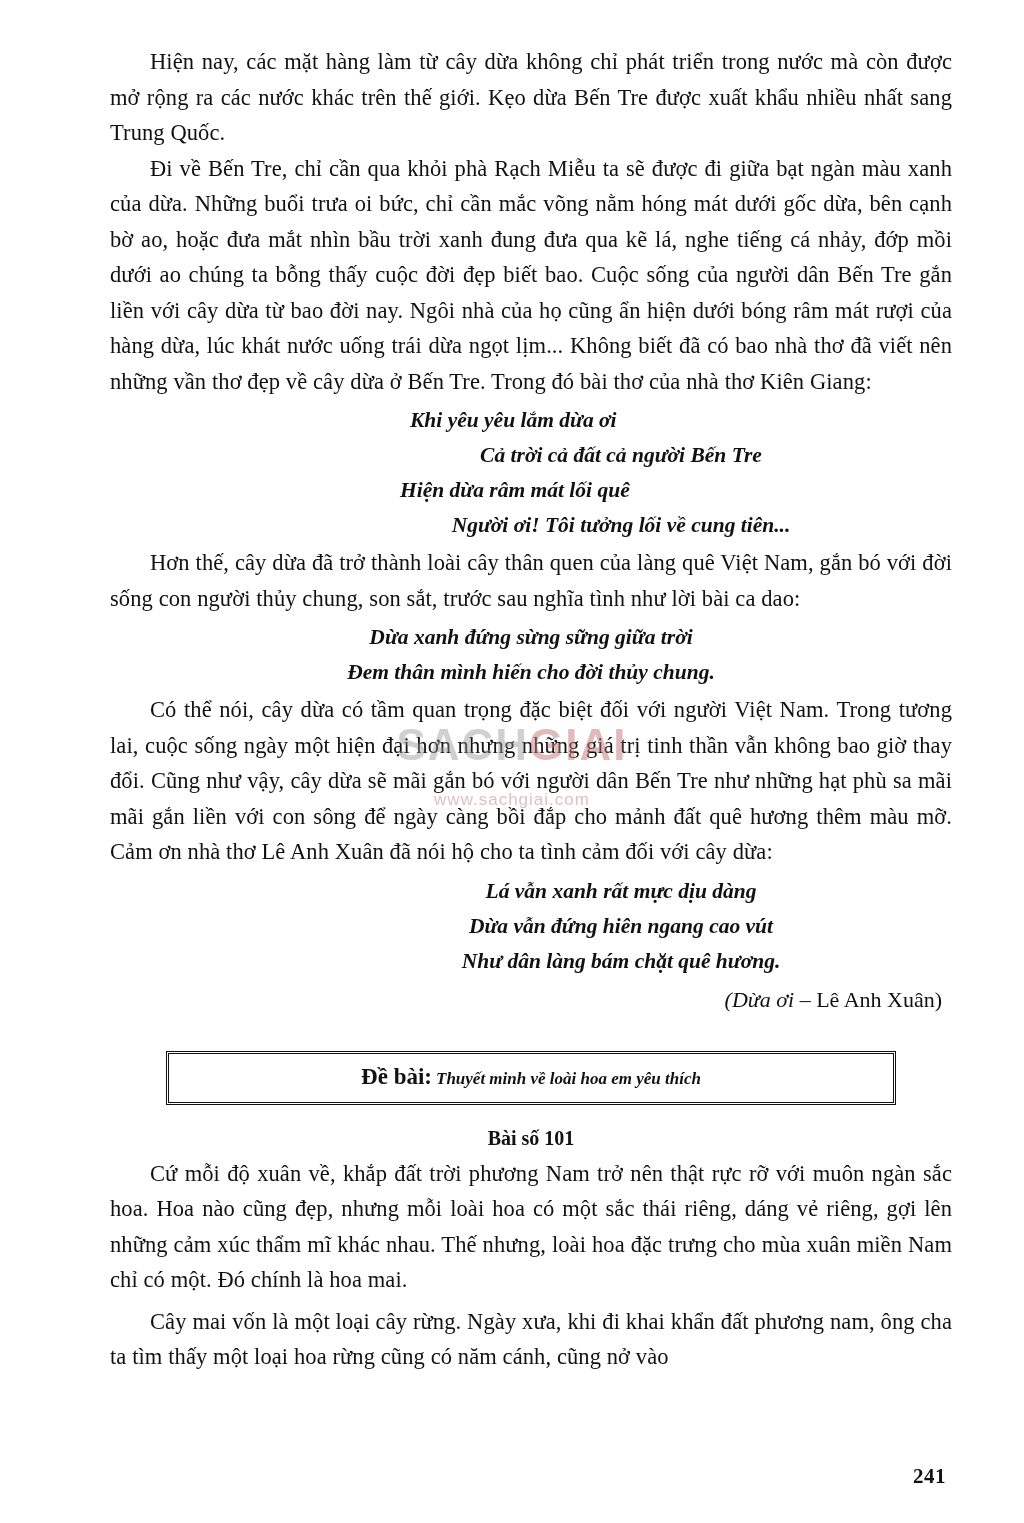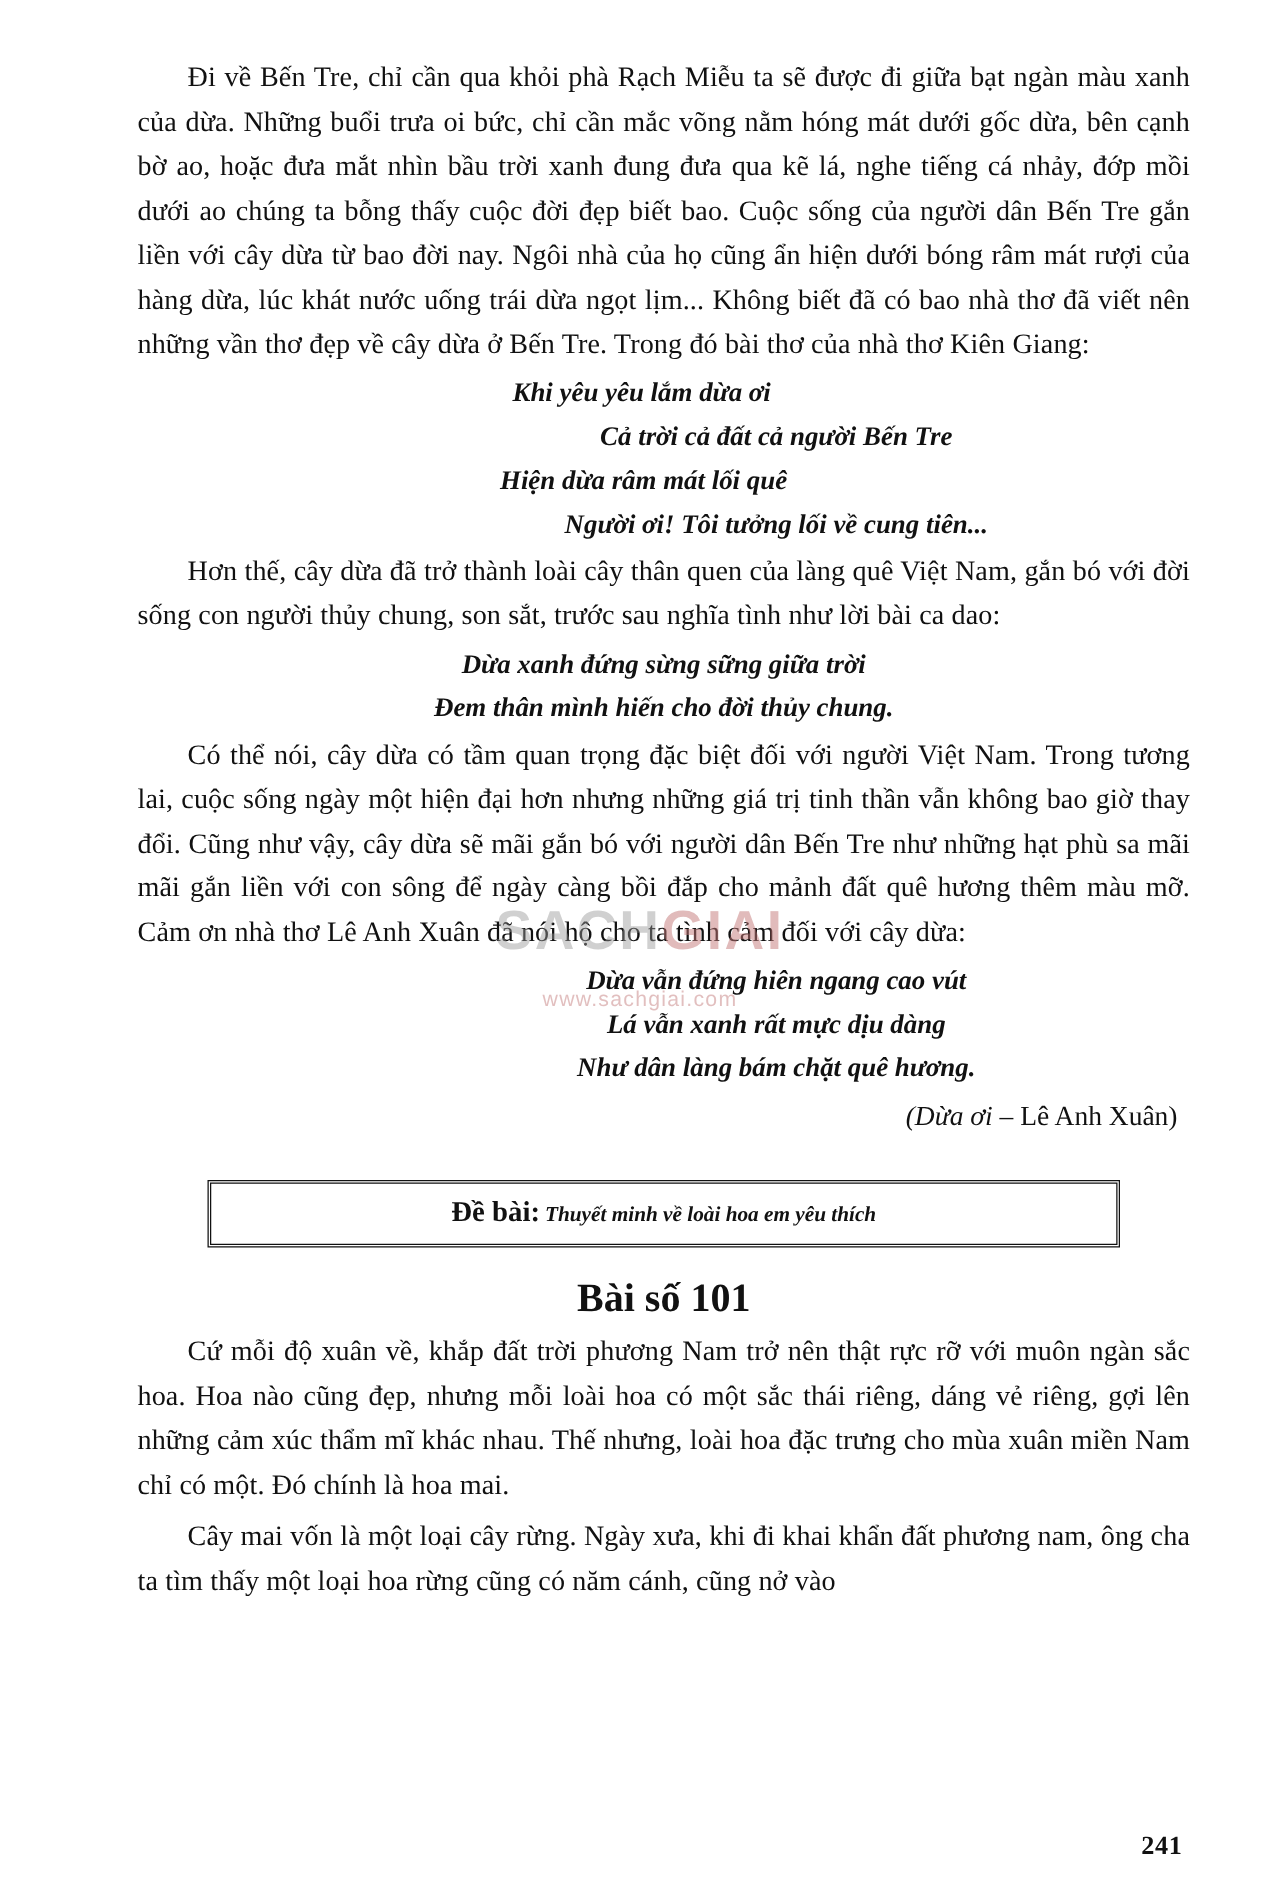--- a/index.html
+++ b/index.html
@@ -65,21 +65,21 @@
     font-weight: bold;
   }
   .topic-box .title {
     font-size: 17px;
     font-weight: bold;
     font-style: italic;
   }
   .sub-title {
     margin: 22px 0 6px 0;
     text-align: center;
-    font-size: 32px;
+    font-size: 20px;
     font-weight: bold;
   }
   .page-number {
     position: absolute;
     right: 78px;
     bottom: 34px;
     font-size: 21px;
     font-weight: bold;
     letter-spacing: 0.5px;
   }
@@ -106,42 +106,43 @@
     letter-spacing: 1px;
     margin-top: 20px;
   }
   .spacer-sm { height: 6px; }
 </style>
 </head>
 <body>
 
 <div class="page">
 
+  <p class="indent">Hiện nay, các mặt hàng làm từ cây dừa không chỉ phát triển trong nước mà còn được mở rộng ra các nước khác trên thế giới. Kẹo dừa Bến Tre được xuất khẩu nhiều nhất sang Trung Quốc.</p>
 
   <p class="indent">Đi về Bến Tre, chỉ cần qua khỏi phà Rạch Miễu ta sẽ được đi giữa bạt ngàn màu xanh của dừa. Những buổi trưa oi bức, chỉ cần mắc võng nằm hóng mát dưới gốc dừa, bên cạnh bờ ao, hoặc đưa mắt nhìn bầu trời xanh đung đưa qua kẽ lá, nghe tiếng cá nhảy, đớp mồi dưới ao chúng ta bỗng thấy cuộc đời đẹp biết bao. Cuộc sống của người dân Bến Tre gắn liền với cây dừa từ bao đời nay. Ngôi nhà của họ cũng ẩn hiện dưới bóng râm mát rượi của hàng dừa, lúc khát nước uống trái dừa ngọt lịm... Không biết đã có bao nhà thơ đã viết nên những vần thơ đẹp về cây dừa ở Bến Tre. Trong đó bài thơ của nhà thơ Kiên Giang:</p>
 
   <div class="poem-block">
     <div class="poem poem-left-1">Khi yêu yêu lắm dừa ơi</div>
     <div class="poem poem-left-3">Cả trời cả đất cả người Bến Tre</div>
     <div class="poem poem-left-2">Hiện dừa râm mát lối quê</div>
     <div class="poem poem-left-3">Người ơi! Tôi tưởng lối về cung tiên...</div>
   </div>
 
   <p class="indent">Hơn thế, cây dừa đã trở thành loài cây thân quen của làng quê Việt Nam, gắn bó với đời sống con người thủy chung, son sắt, trước sau nghĩa tình như lời bài ca dao:</p>
 
   <div class="poem-block">
     <div class="poem poem-center">Dừa xanh đứng sừng sững giữa trời</div>
     <div class="poem poem-center">Đem thân mình hiến cho đời thủy chung.</div>
   </div>
 
   <p class="indent">Có thể nói, cây dừa có tầm quan trọng đặc biệt đối với người Việt Nam. Trong tương lai, cuộc sống ngày một hiện đại hơn nhưng những giá trị tinh thần vẫn không bao giờ thay đổi. Cũng như vậy, cây dừa sẽ mãi gắn bó với người dân Bến Tre như những hạt phù sa mãi mãi gắn liền với con sông để ngày càng bồi đắp cho mảnh đất quê hương thêm màu mỡ. Cảm ơn nhà thơ Lê Anh Xuân đã nói hộ cho ta tình cảm đối với cây dừa:</p>
 
   <div class="poem-block">
+    <div class="poem poem-left-3">Lá vẫn xanh rất mực dịu dàng</div>
     <div class="poem poem-left-3">Dừa vẫn đứng hiên ngang cao vút</div>
-    <div class="poem poem-left-3">Lá vẫn xanh rất mực dịu dàng</div>
     <div class="poem poem-left-3">Như dân làng bám chặt quê hương.</div>
   </div>
 
   <div class="attrib">
     <span class="it">(Dừa ơi</span><span> – Lê Anh Xuân)</span>
   </div>
 
   <div class="topic-box">
     <span class="label">Đề bài:</span>
     <span class="title">Thuyết minh về loài hoa em yêu thích</span>

